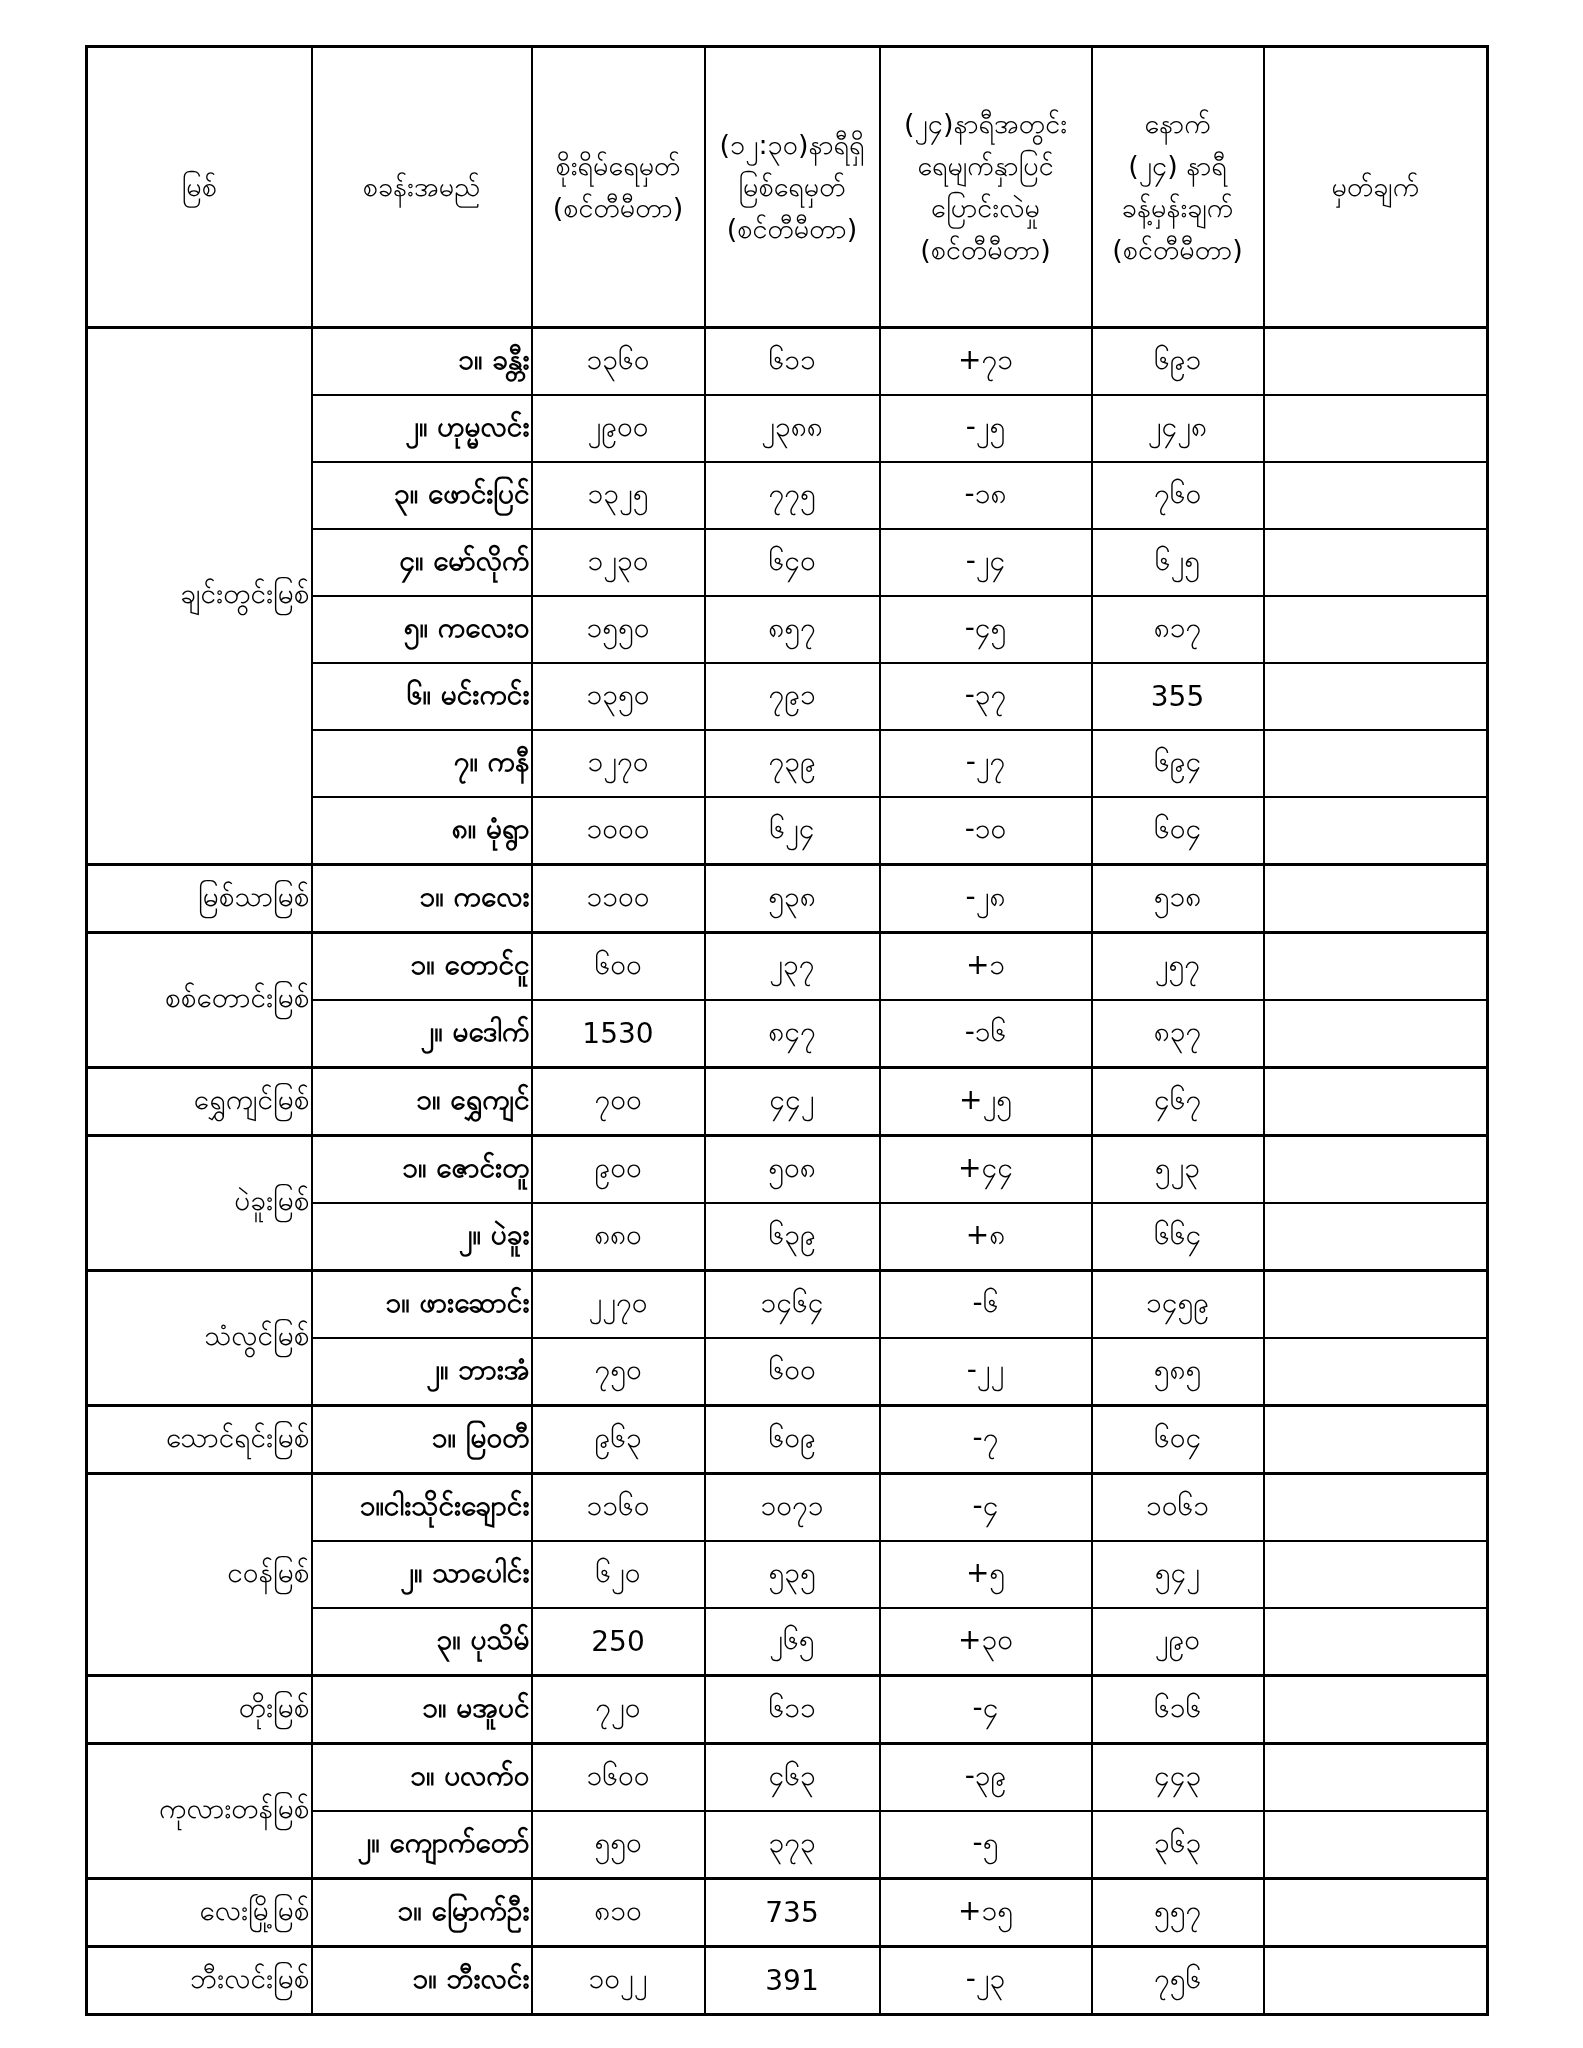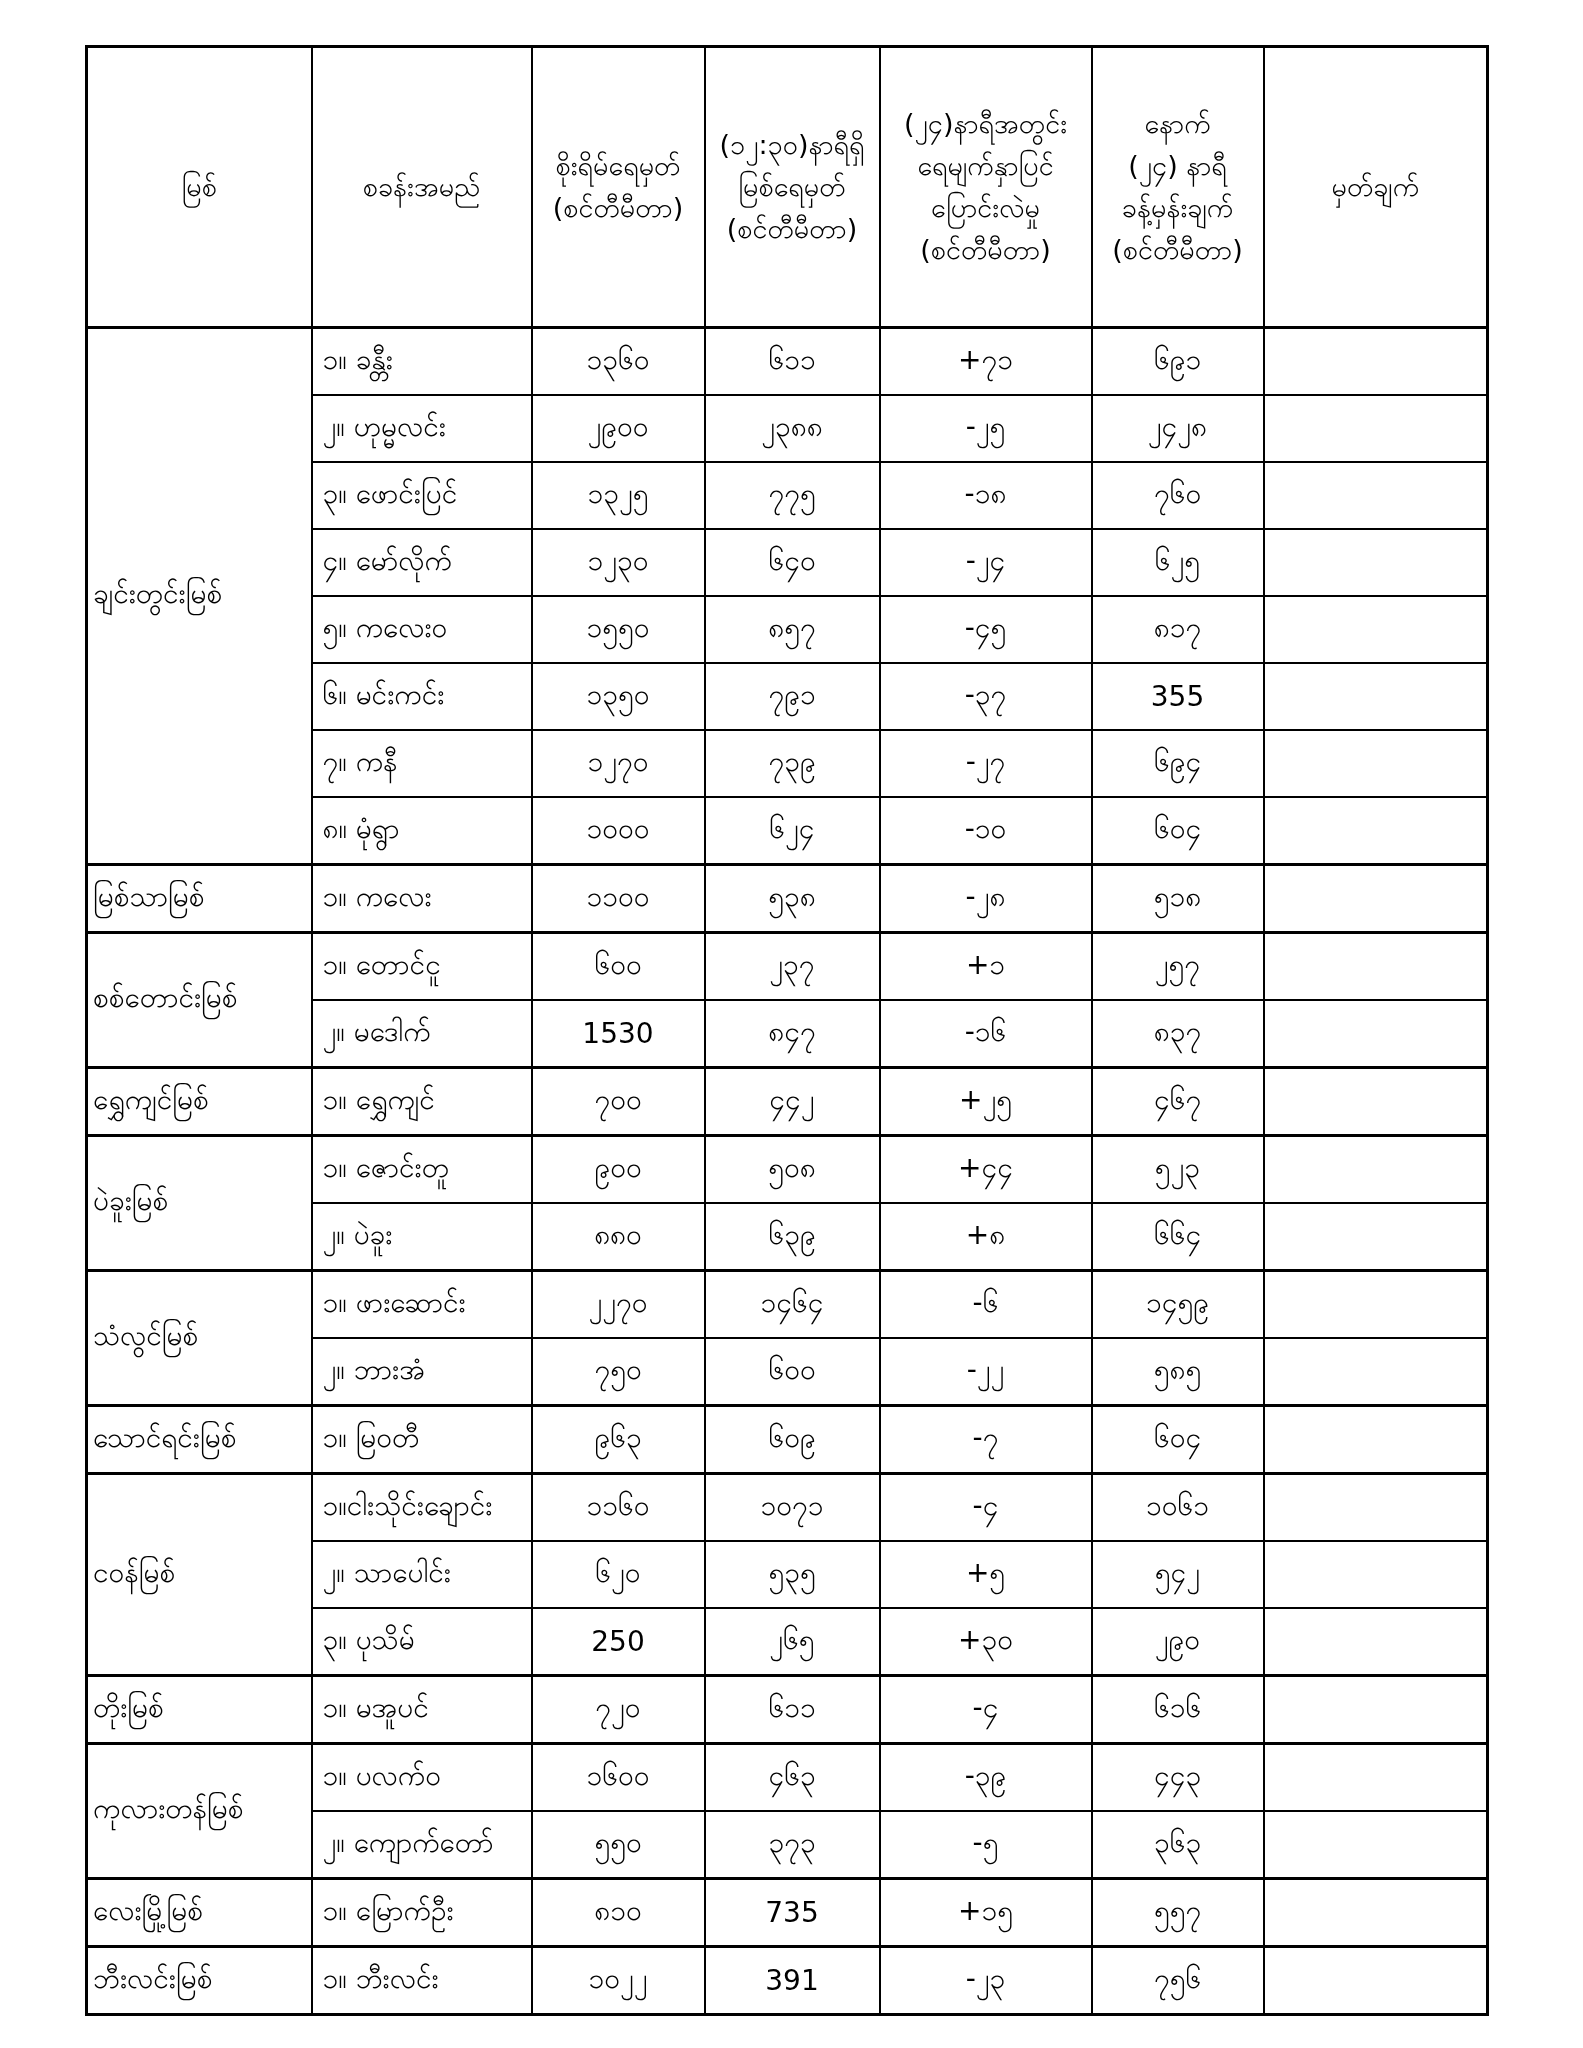--- a/index.html
+++ b/index.html
@@ -26,22 +26,22 @@
     text-align:center;
     border-bottom:3px solid #000;
     line-height:1.55;
     padding:0 2px;
   }
   .doc-table tbody td {
     height:63px;
     font-size:28px;
   }
   .doc-table tbody tr.group-start td { border-top:3px solid #000; }
-  td.river-cell   { text-align:left; padding-left:5px;  }
-  td.station-cell { text-align:left; padding-left:10px; }
+  td.river-cell   { text-align:right; padding-left:22px;  }
+  td.station-cell { text-align:right; padding-left:10px;font-weight:bold; }
   td.num-cell     { text-align:center; }
   td.remark-cell  { background:#fff; }
 </style>
 </head>
 <body>
 
 <table class="doc-table">
   <colgroup>
     <col style="width:225px">
       <col style="width:220px">

